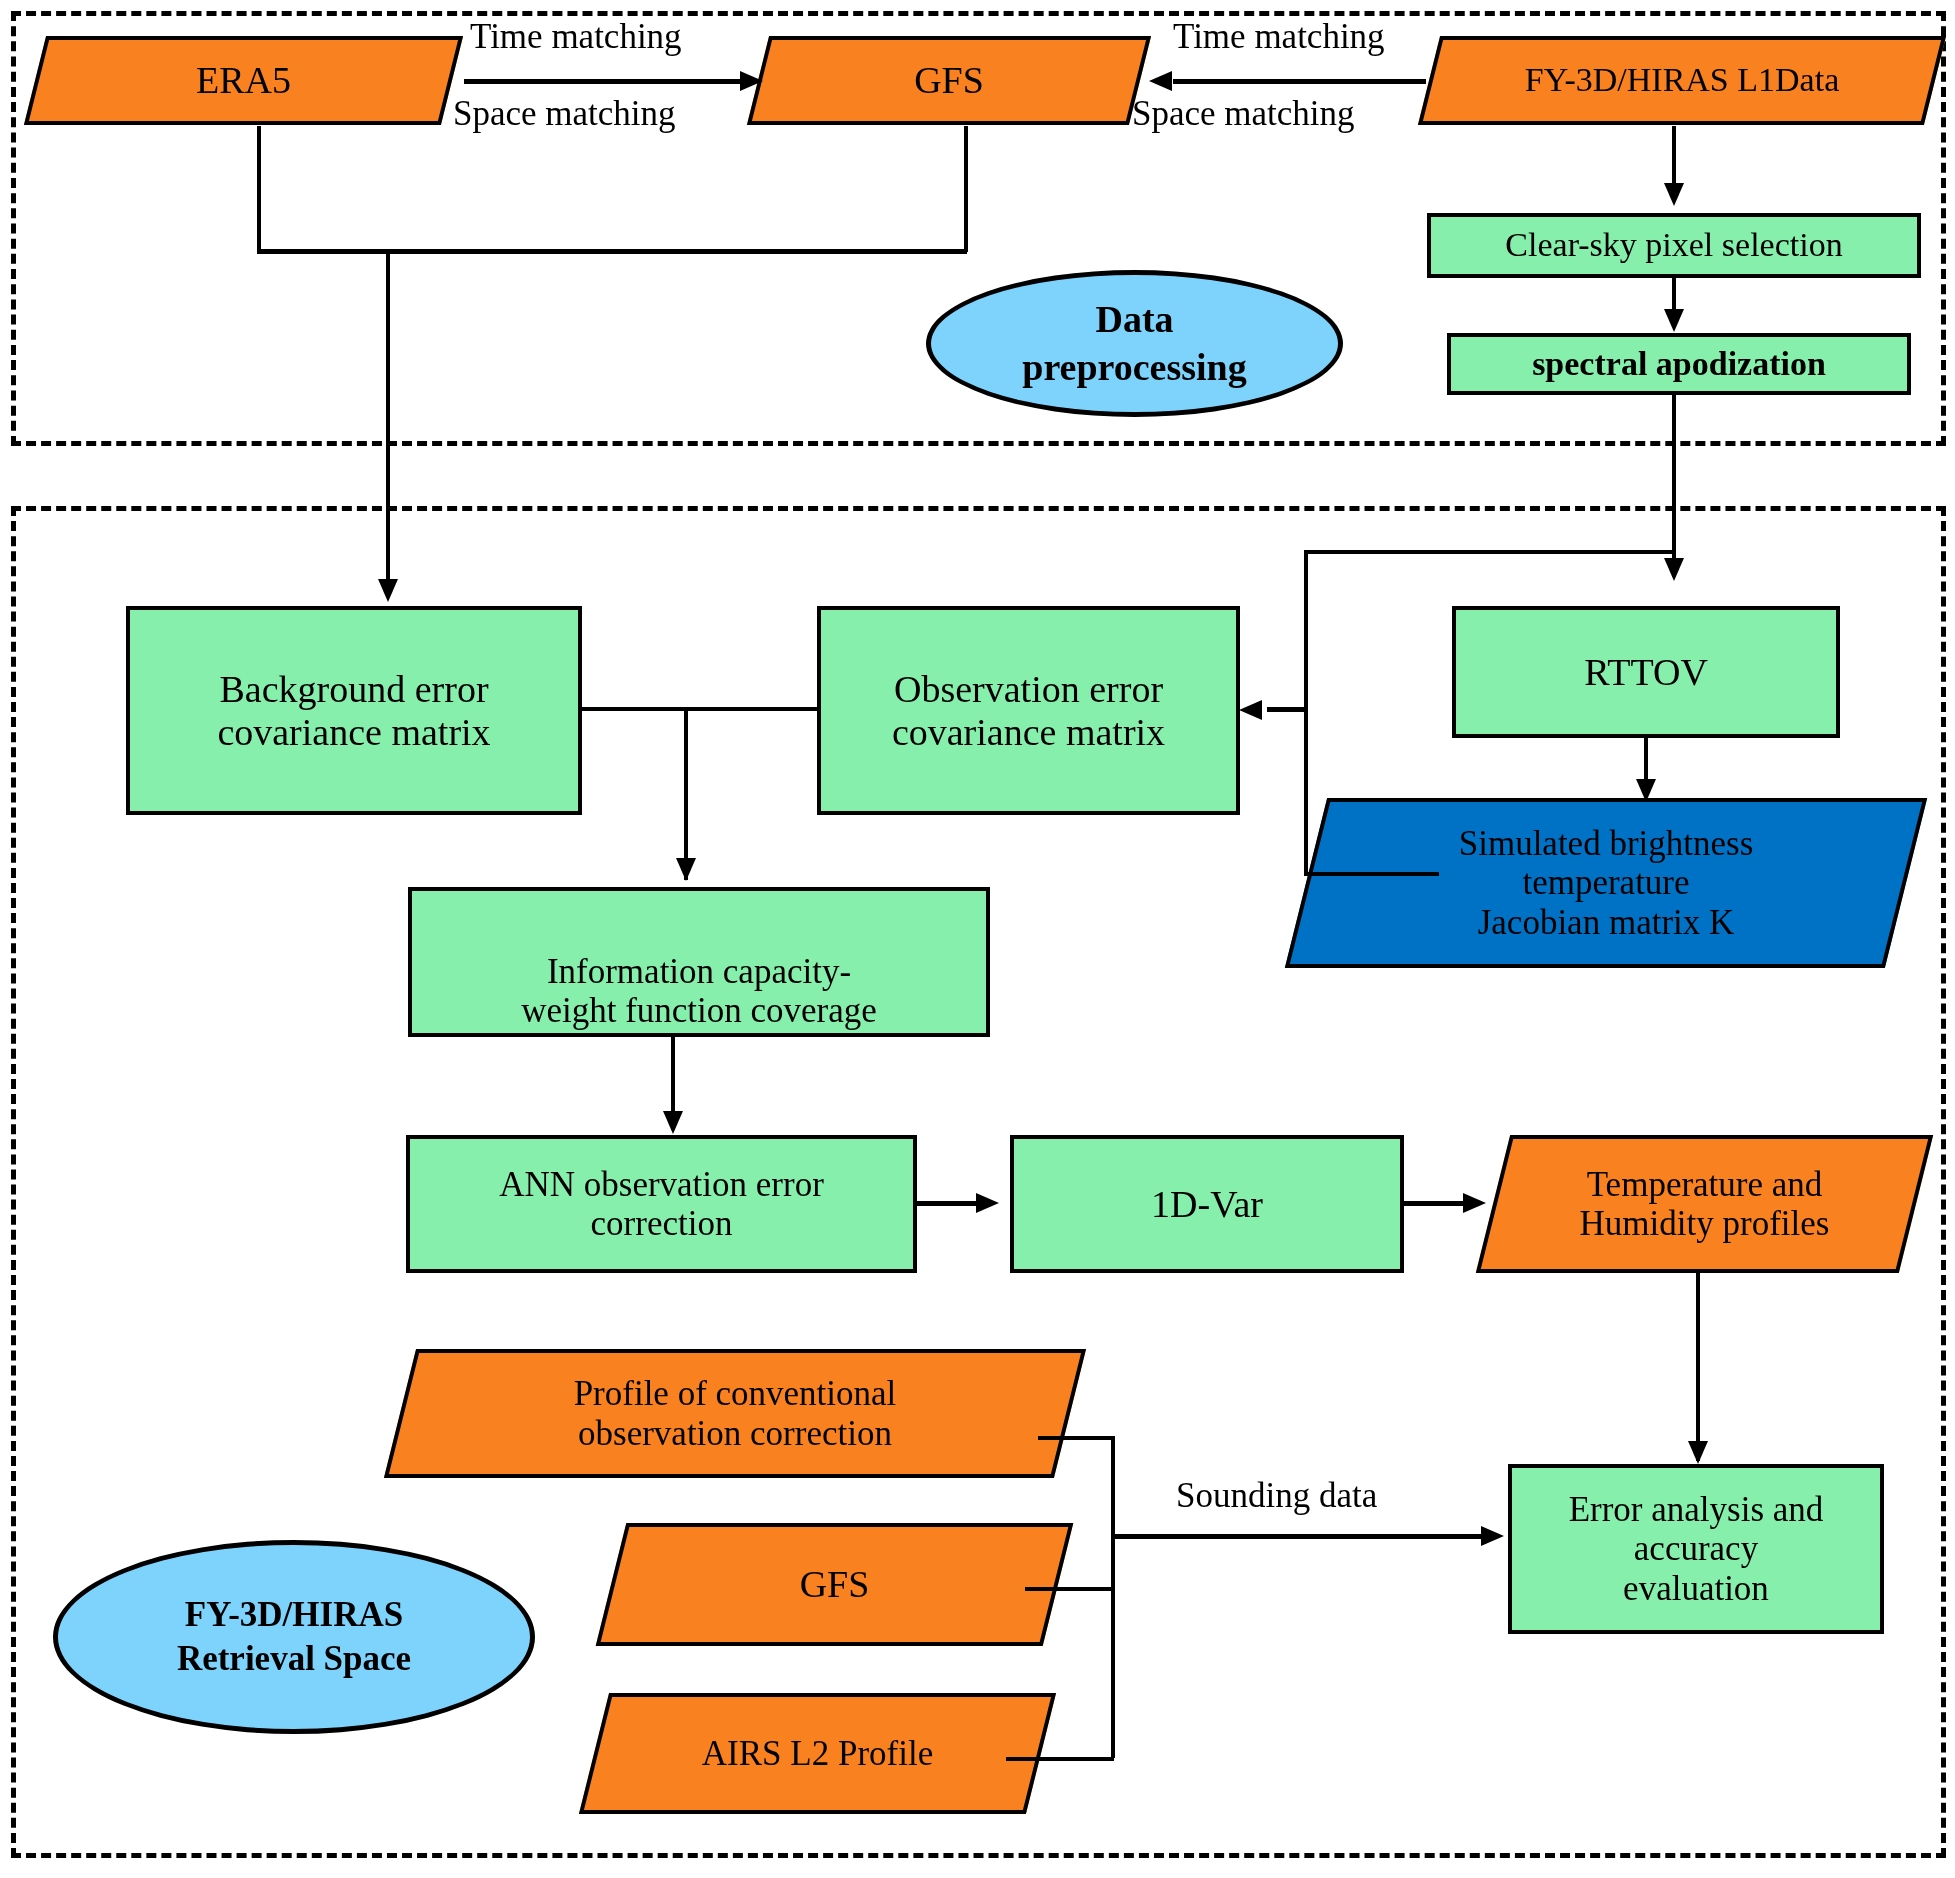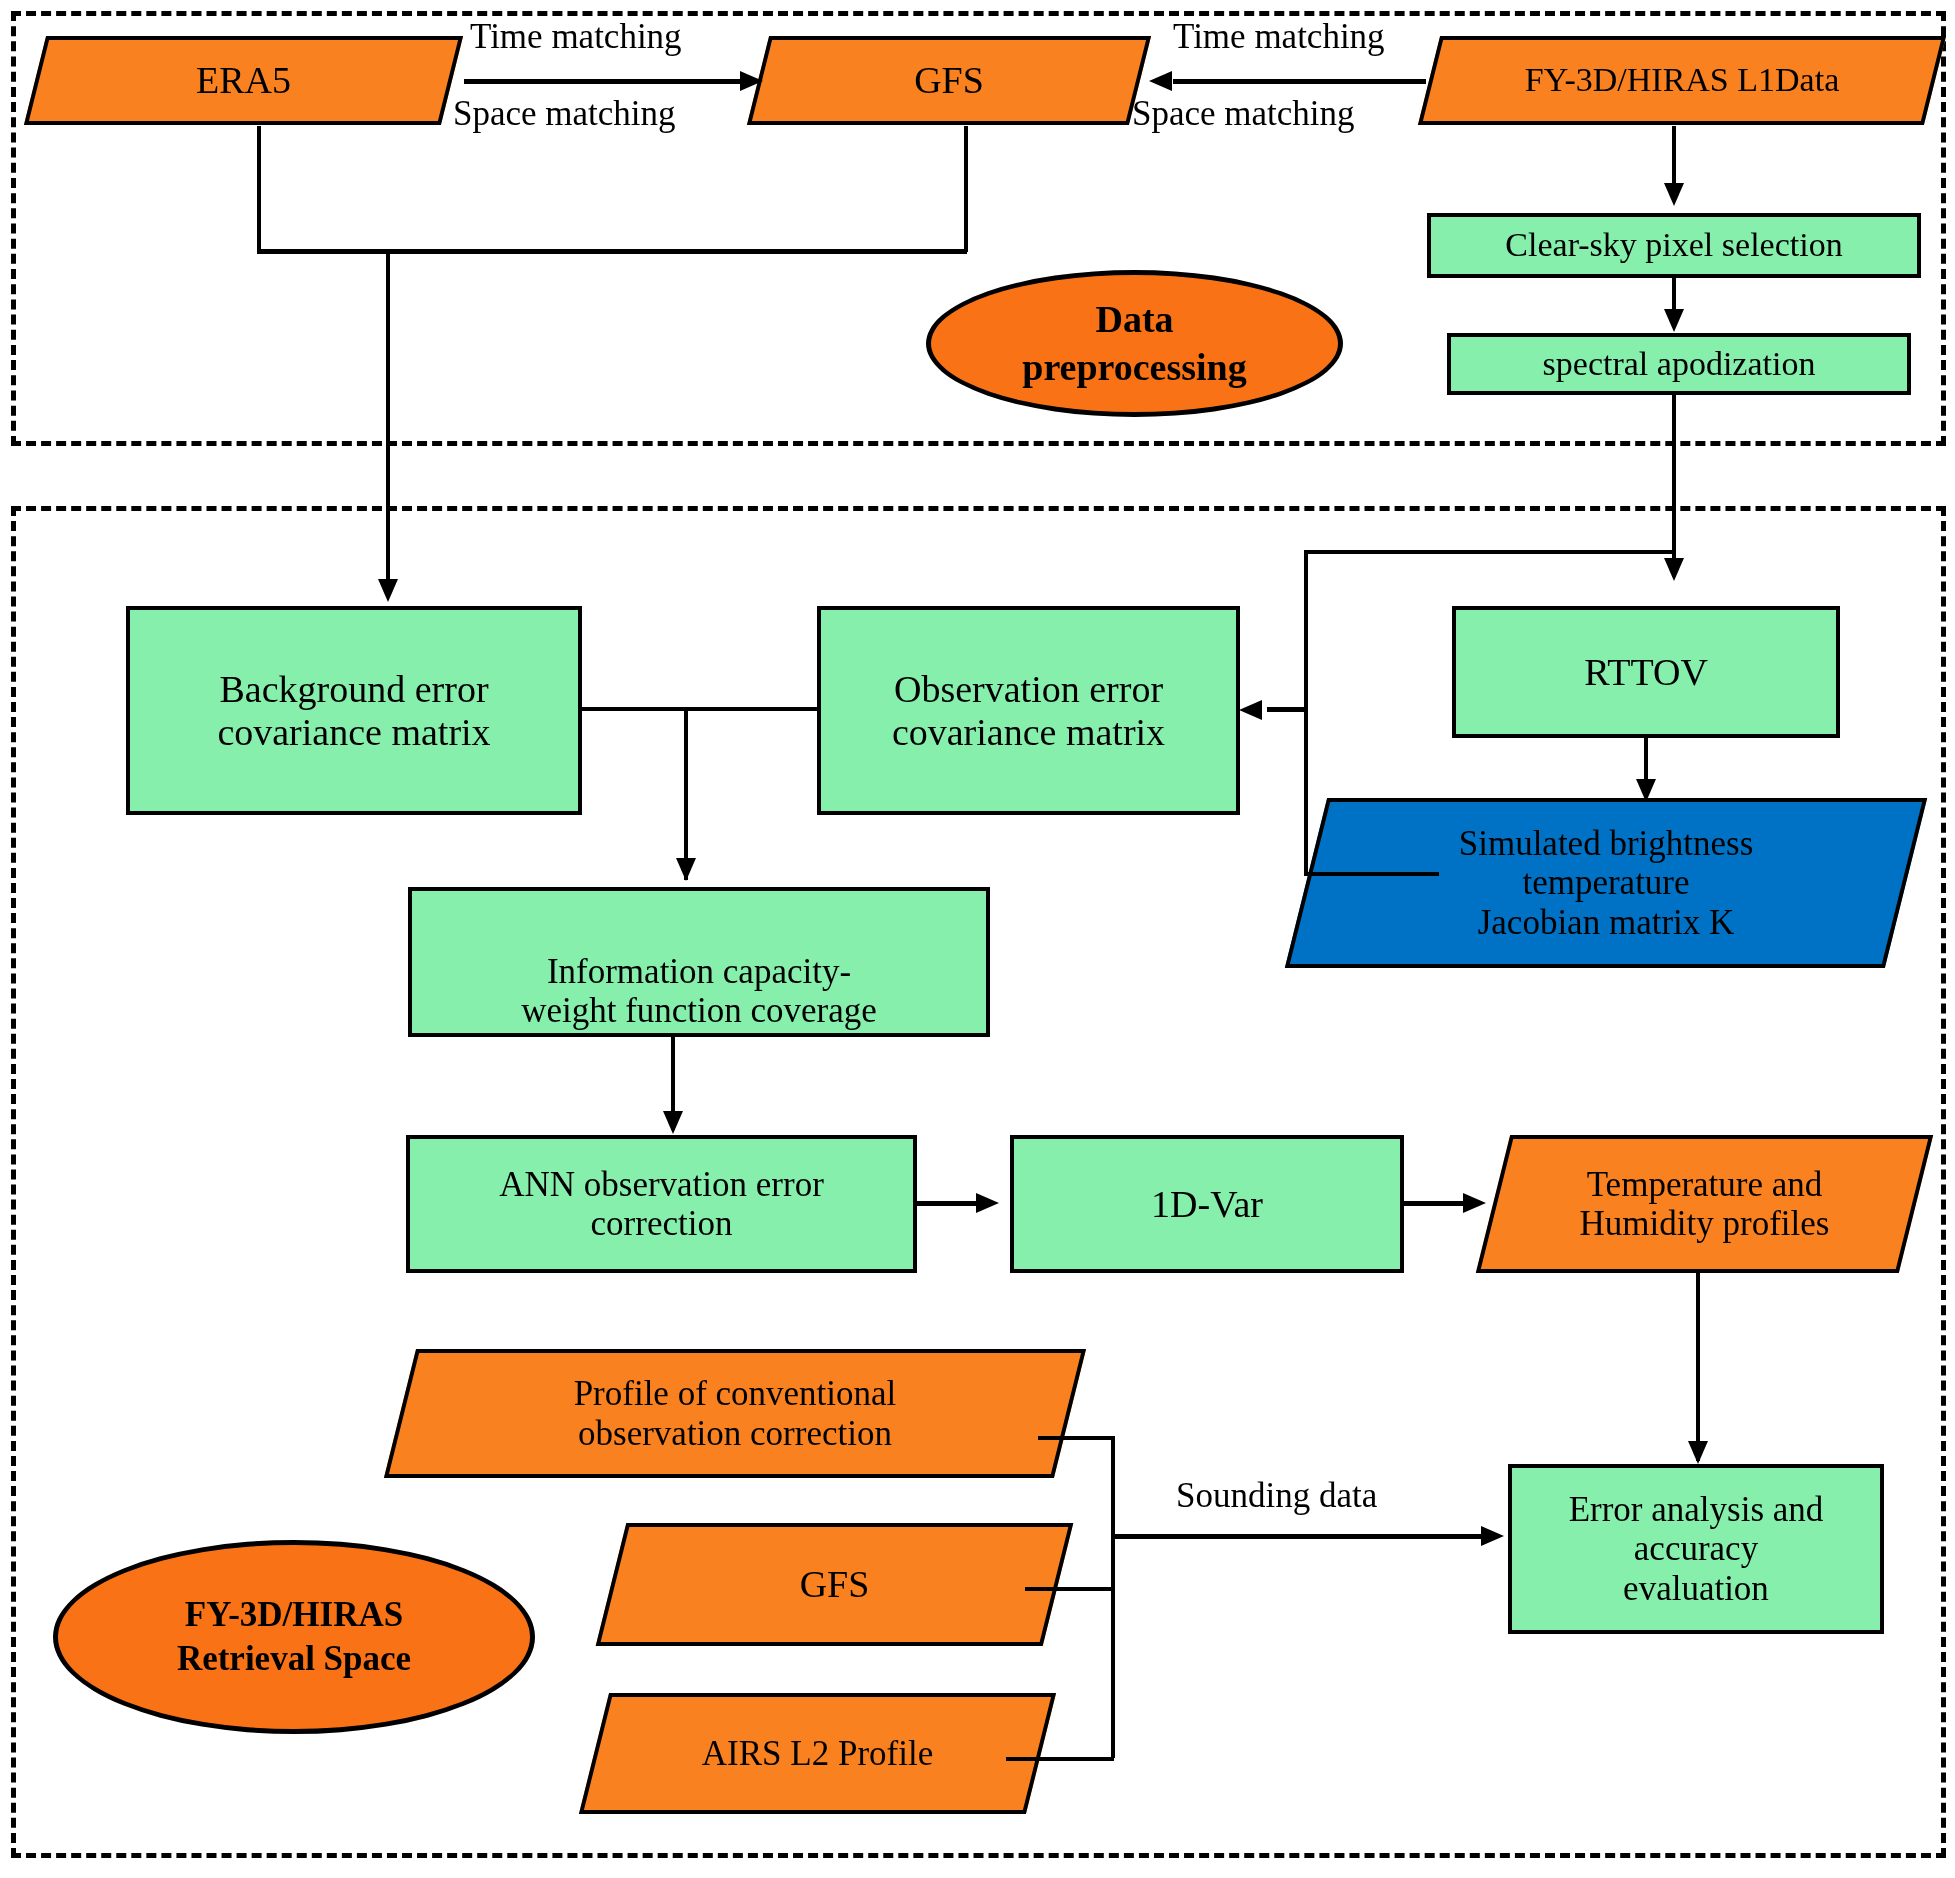--- a/index.html
+++ b/index.html
@@ -54,21 +54,21 @@
     line-height:1.12;
     padding:1.2px 10.6px;
     box-sizing:border-box;
   }
 
   
   .ellipse{
     position:absolute;
     border:5.3px solid #000;
     border-radius:50%;
-    background:#f97316;
+    background:#7dd3fc;
     display:flex;
     align-items:center;
     justify-content:center;
     text-align:center;
     color:#000;
     font-weight:bold;
     line-height:1.25;
     box-sizing:border-box;
   }
 
@@ -137,21 +137,21 @@
   <div class="ln lnv" style="left:1672px;top:126px;height:65px;"></div>
   <div class="arr arr-down" style="left:1664px;top:183px;"></div>
 
   <div class="node blue fs-58" style="left:1427px;top:213px;width:494px;height:65px;">
     <span>Clear-sky pixel selection</span>
   </div>
 
   <div class="ln lnv" style="left:1672px;top:277px;height:47px;"></div>
   <div class="arr arr-down" style="left:1664px;top:309px;"></div>
 
-  <div class="node blue fs-58" style="left:1447px;top:333px;width:464px;height:62px;">
+  <div class="node blue fs-58" style="left:1447px;top:333px;width:464px;height:62px;font-weight:bold;">
     <span>spectral apodization</span>
   </div>
 
   <div class="ln lnv" style="left:1672px;top:395px;height:182px;"></div>
   <div class="arr arr-down" style="left:1664px;top:558px;"></div>
 
   <div class="ellipse fs-64" style="left:926px;top:270px;width:417px;height:147px;">
     <div>
       <div>Data</div>
       <div>preprocessing</div>

